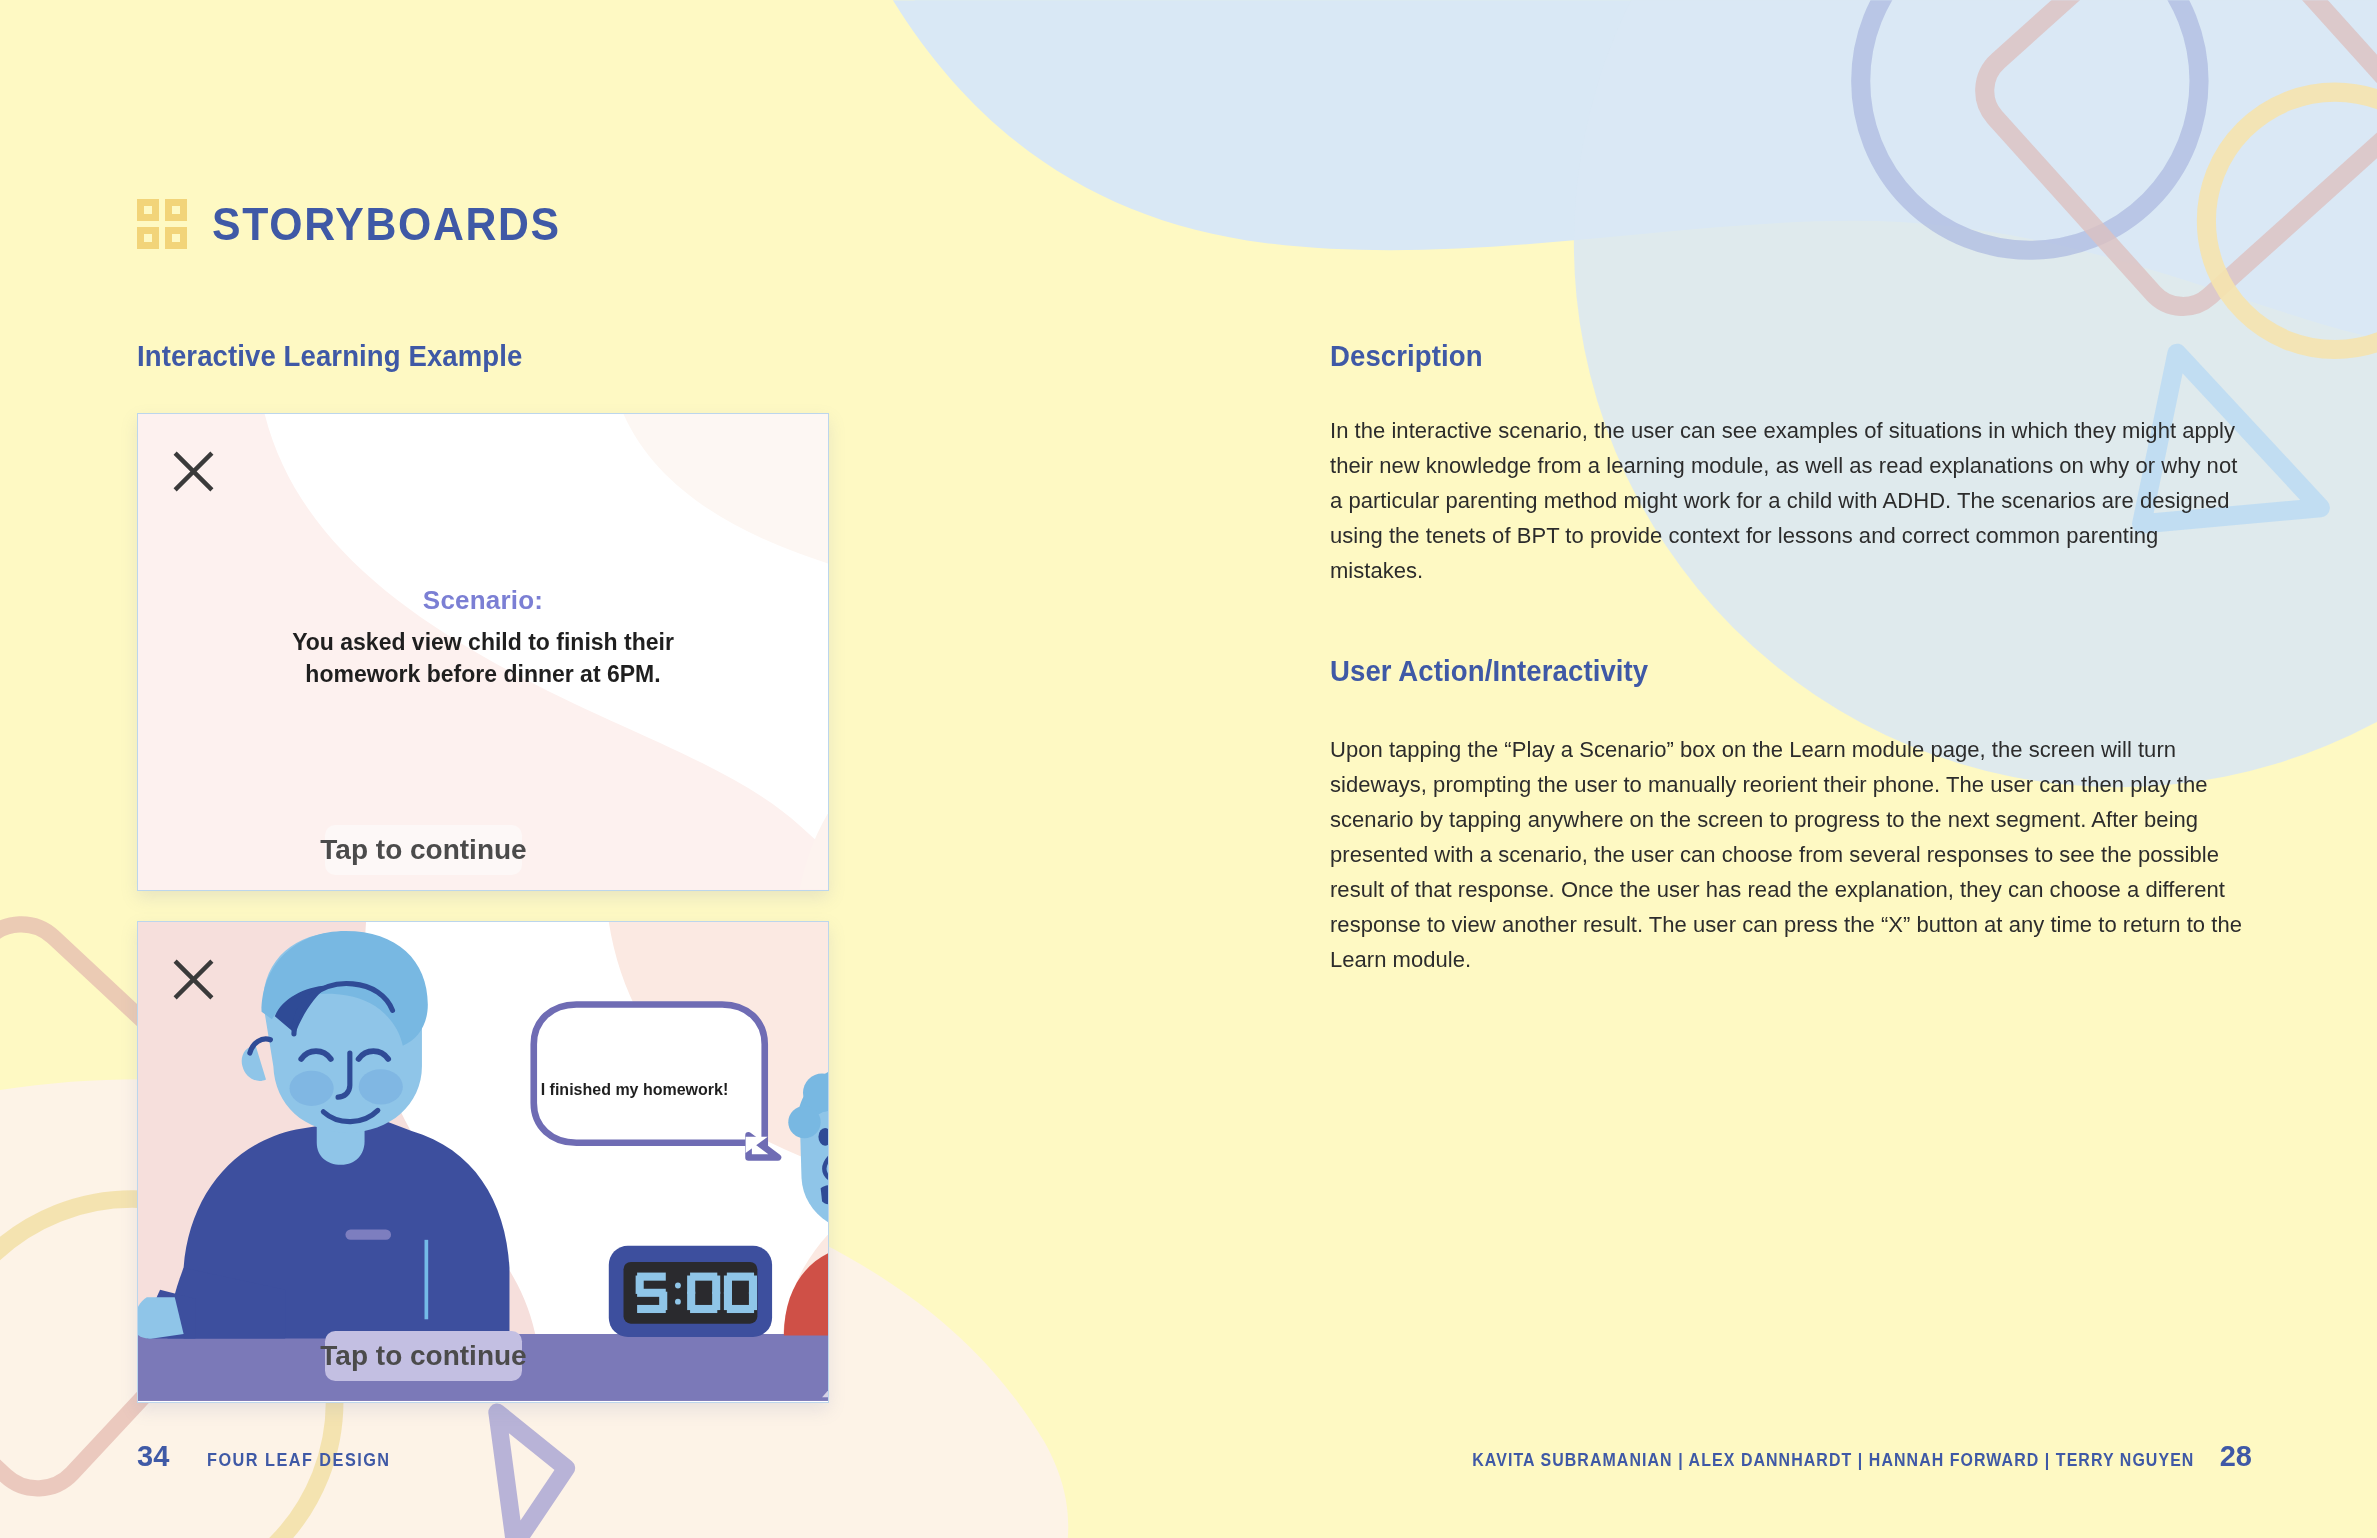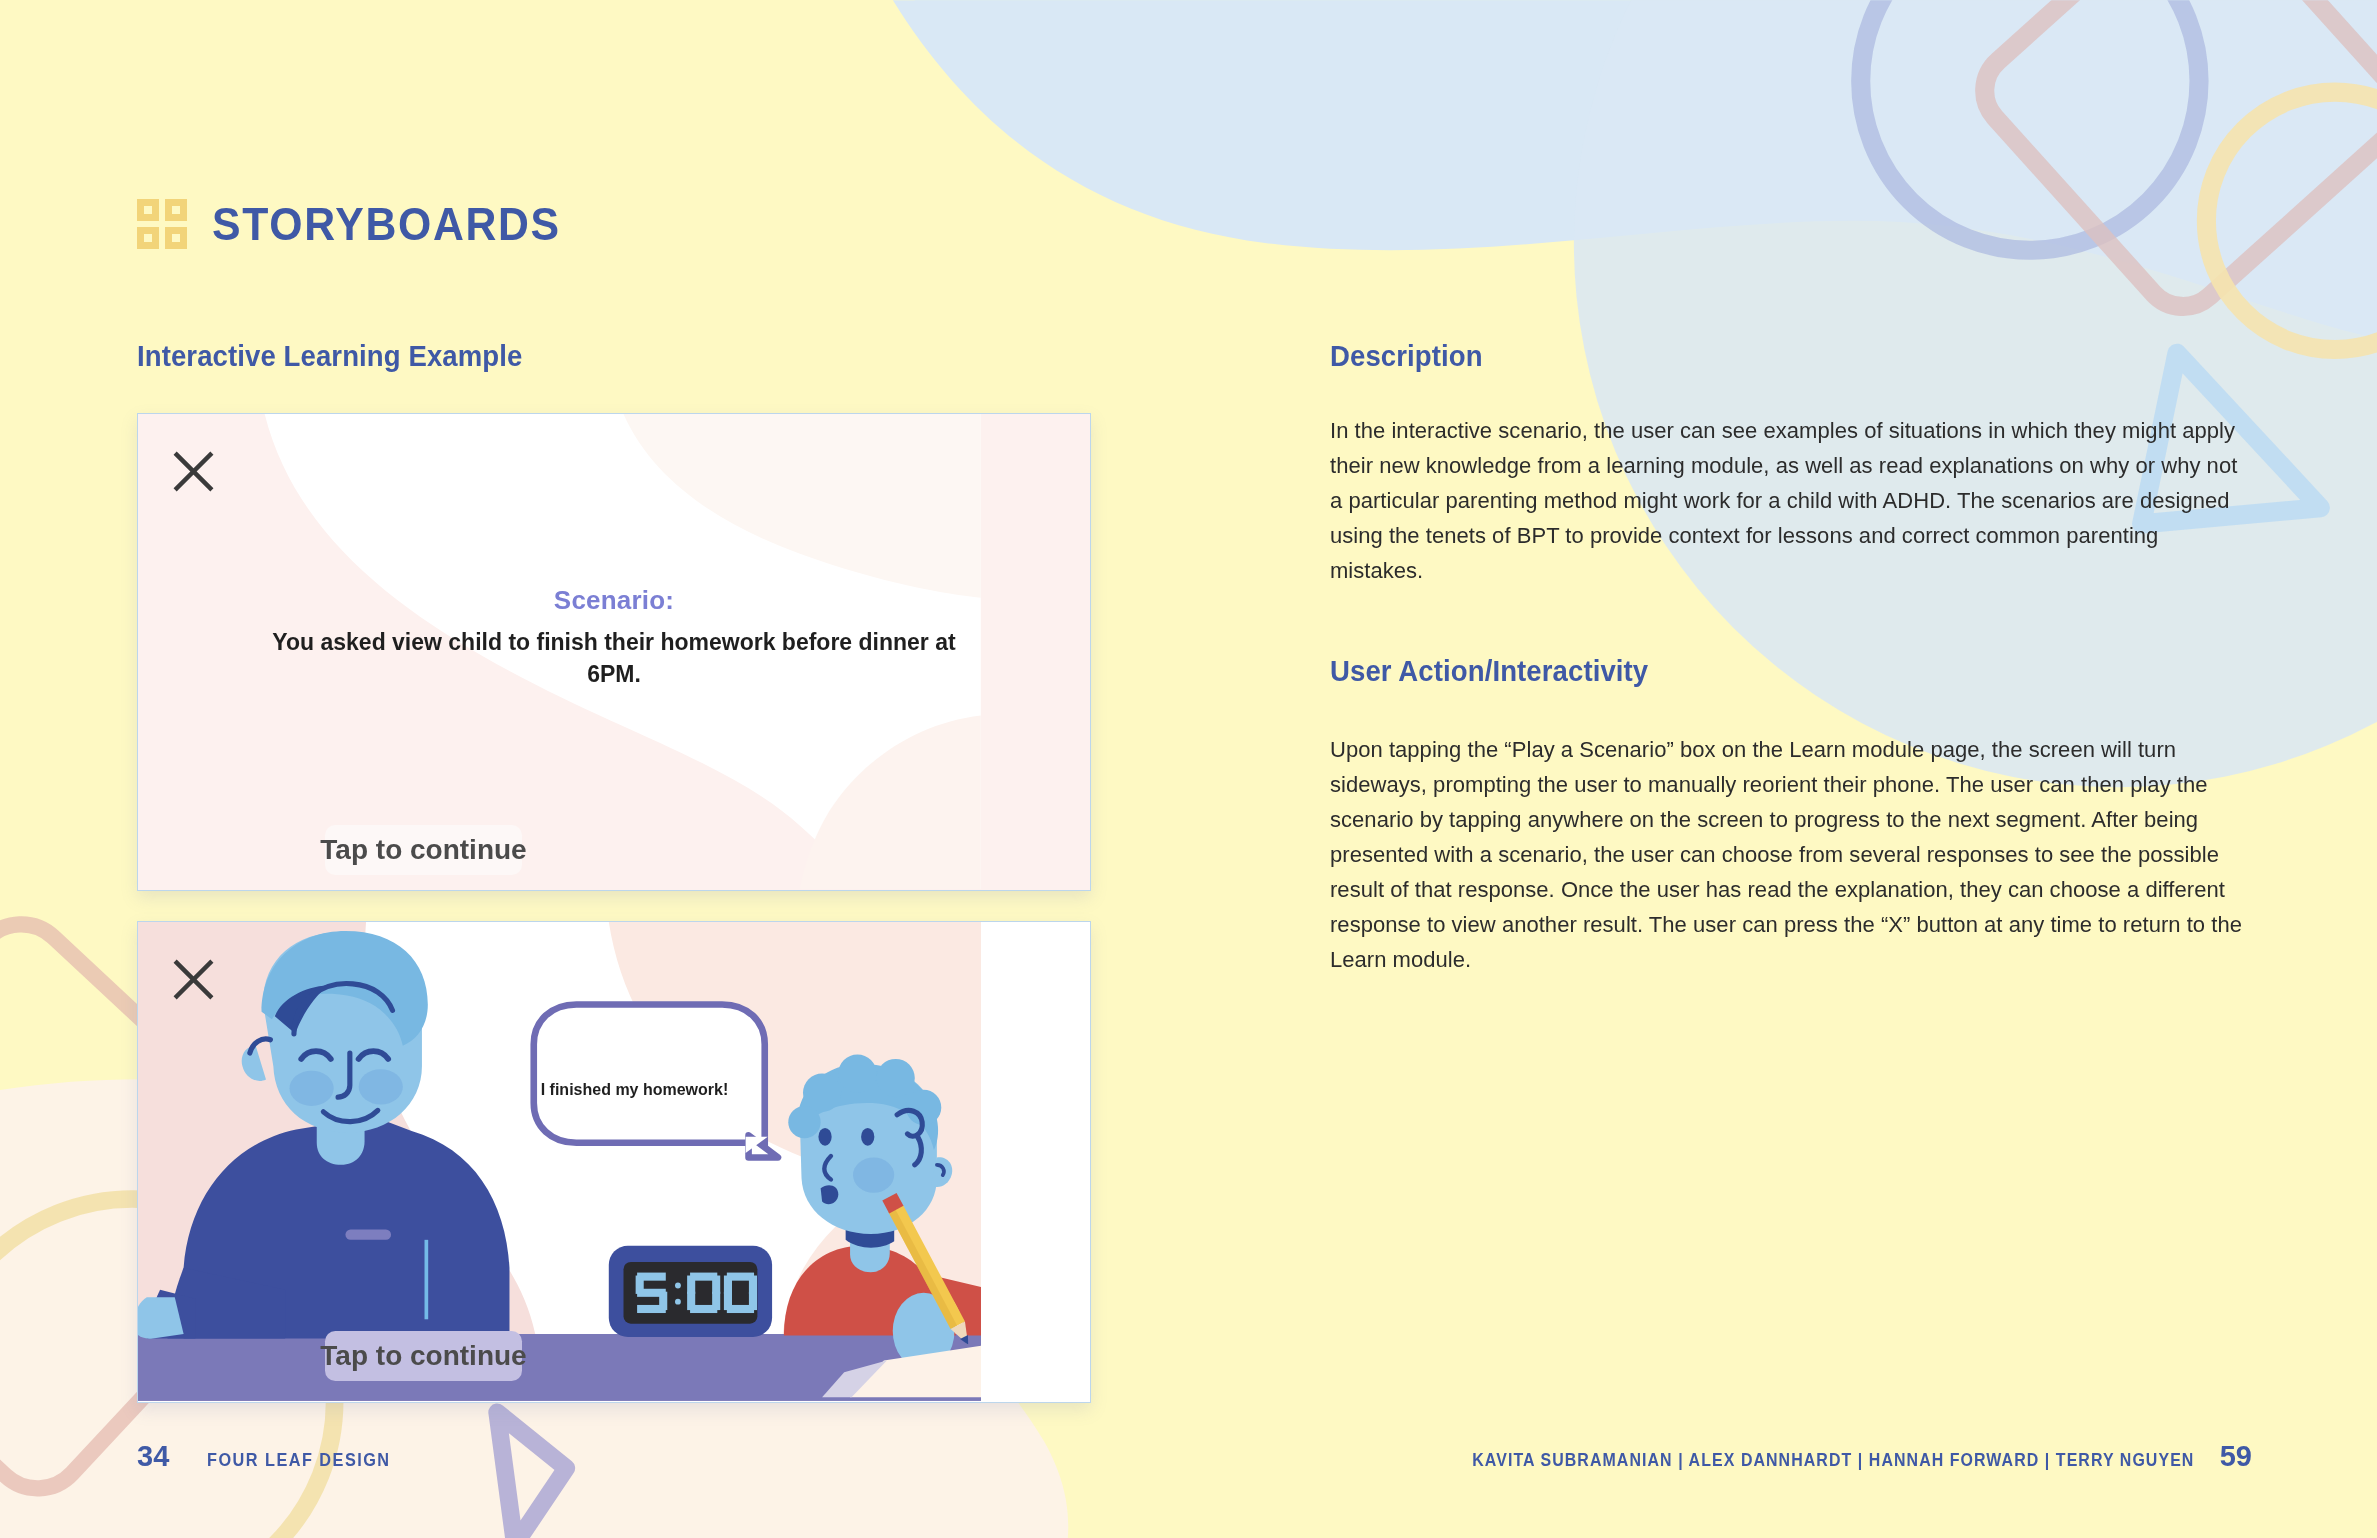--- a/index.html
+++ b/index.html
@@ -88,21 +88,21 @@
     width: 920px;
     letter-spacing: 0.04px;
   }
   #desc-body { left: 1330px; top: 413px; }
   #action-body { left: 1330px; top: 732px; }
 
   
   .panel {
     position: absolute;
     left: 137px;
-    width: 954px;
+    width: 692px;
     border: 1.5px solid #bcd6ec;
     box-sizing: border-box;
     overflow: hidden;
     box-shadow: 0 7.4px 16px rgba(120,130,180,0.16);
   }
   #panel-1 { top: 413px; height: 478px; background: #fdf1ef; }
   #panel-2 { top: 921px; height: 482px; background: #ffffff; }
 
   .close-x {
     position: absolute;
@@ -454,17 +454,17 @@
   <div class="h2" id="action-heading">User Action/Interactivity</div>
   <div class="para" id="action-body">Upon tapping the “Play a Scenario” box on the Learn module page, the screen will turn sideways, prompting the user to manually reorient their phone. The user can then play the scenario by tapping anywhere on the screen to progress to the next segment. After being presented with a scenario, the user can choose from several responses to see the possible result of that response. Once the user has read the explanation, they can choose a different response to view another result. The user can press the “X” button at any time to return to the Learn module.</div>
 
   <div class="footer-left">
     <span class="pgnum">34</span>
     <span class="imprint">FOUR LEAF DESIGN</span>
   </div>
 
   <div class="footer-right">
     <span class="credits">KAVITA SUBRAMANIAN | ALEX DANNHARDT | HANNAH FORWARD | TERRY NGUYEN</span>
-    <span class="pgnum">59</span>
+    <span class="pgnum">28</span>
   </div>
 
 </div>
 
 
 </body></html>

